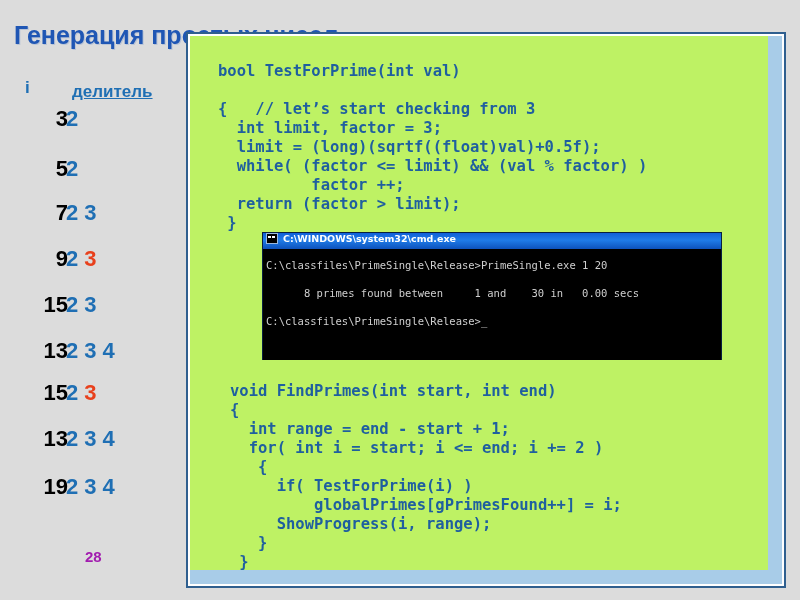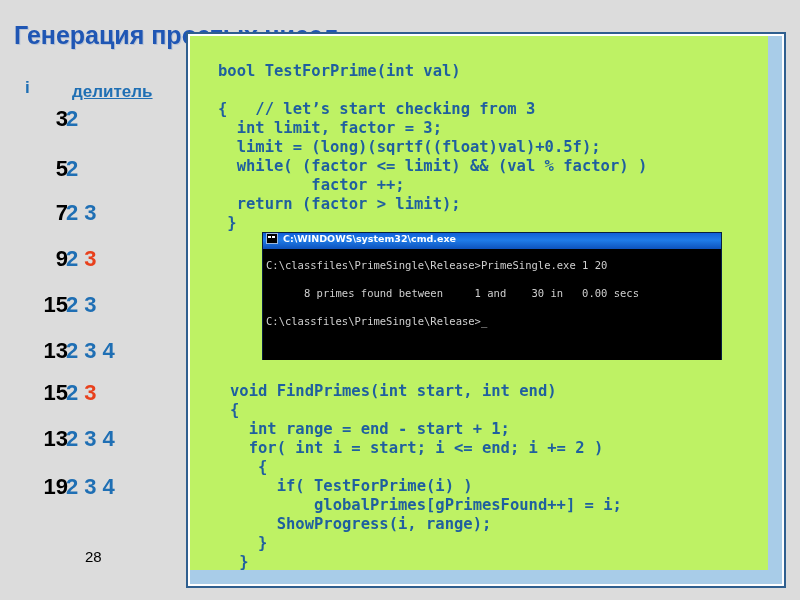--- a/index.html
+++ b/index.html
@@ -43,21 +43,21 @@
     position:absolute;left:66px;top:0;
     font-size:22px;font-weight:bold;
     white-space:nowrap;
   }
   .t-divs span{margin-right:6px;}
   .d-blue{color:#1f6fb4;}
   .d-red{color:#e8401c;}
 
   #slide-number{
     position:absolute;left:85px;top:548px;
-    font-size:15px;color:#000000;font-weight:normal;
+    font-size:15px;color:#a21caf;font-weight:bold;
   }
 
   
   #code-panel{
     position:absolute;left:186px;top:32px;
     width:600px;height:556px;
     background:#ffffff;
     border:2px solid #2f5f8f;
     box-sizing:border-box;
   }

